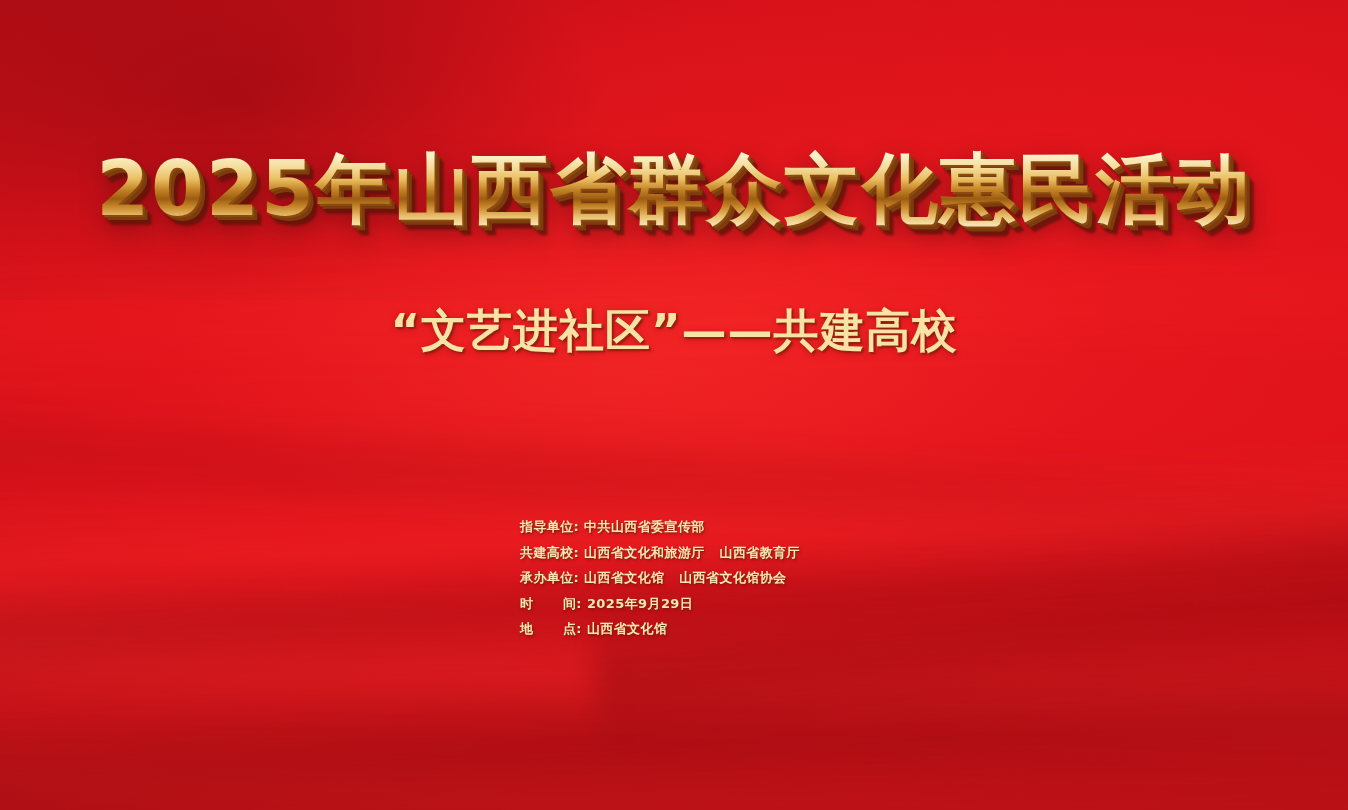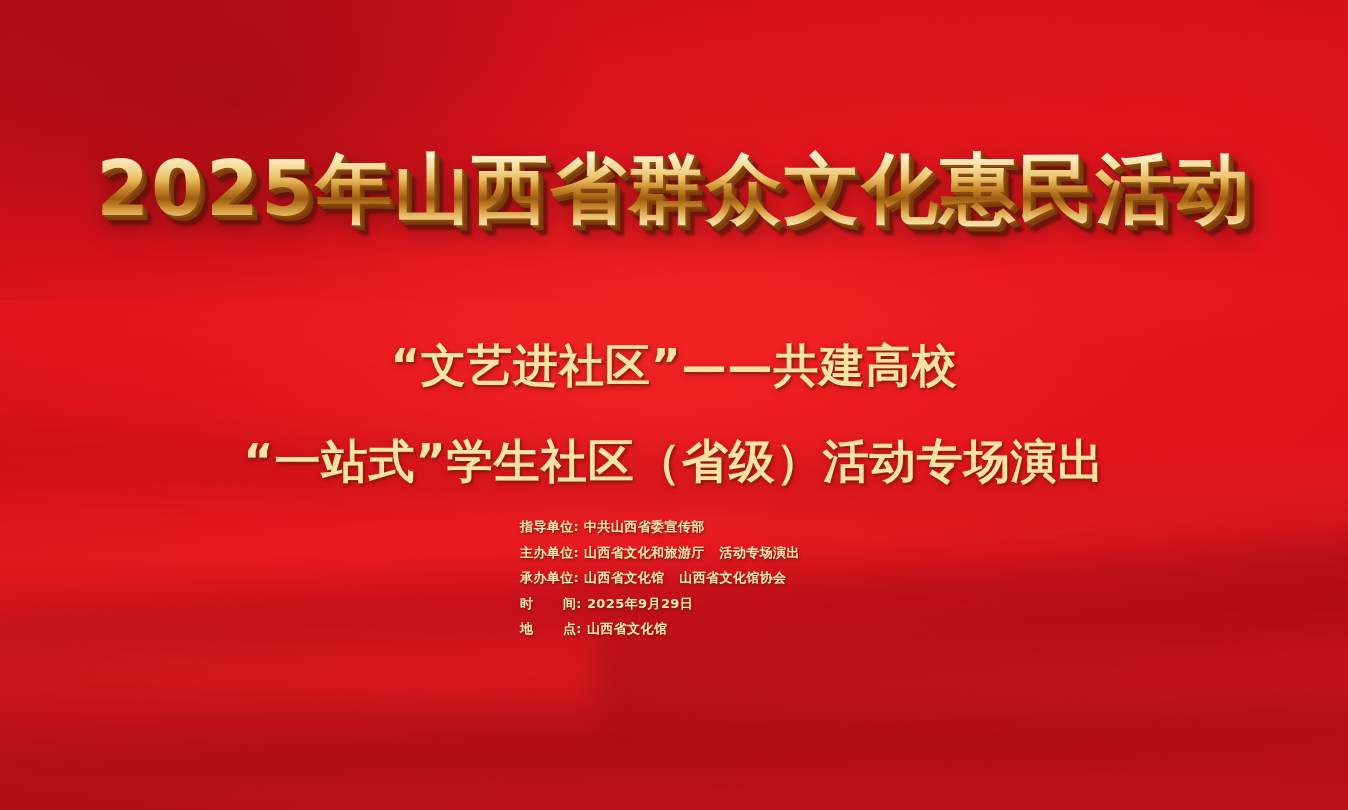--- a/index.html
+++ b/index.html
@@ -167,21 +167,20 @@
   }
   .sub-line {
     font-family: "DejaVu Sans", "Liberation Sans", sans-serif;
     font-weight: 700;
     color: #f8e2a4;
     white-space: nowrap;
     text-shadow:
       1px 1px 0 rgba(140,45,10,.85),
       2px 2px 2px rgba(110,16,12,.55),
       0 2px 7px rgba(100,8,10,.35);
-    margin-top: 35px;
   }
   .sub-line-1 { font-size: 45px; line-height: 58px; letter-spacing: 1px; }
   .sub-line-2 { font-size: 46px; line-height: 62px; letter-spacing: 1px; }
 
   
   .credits {
     position: absolute;
     left: 520px;
     top: 514px;
     text-align: left;
@@ -220,25 +219,24 @@
   <div class="bg-bottom-vig"></div>
 
   <div class="content">
 
     <div class="title-wrap">
       <div class="main-title">2025年山西省群众文化惠民活动</div>
     </div>
 
     <div class="subtitle-wrap">
       <div class="sub-line sub-line-1">“文艺进社区”——共建高校</div>
-      <div class="sub-line sub-line-2">“一站式”学生社区（省级）活动专场演出</div>
     </div>
 
     <div class="credits">
       <div class="credit-row">指导单位: 中共山西省委宣传部</div>
-      <div class="credit-row">主办单位: 山西省文化和旅游厅   活动专场演出</div>
+      <div class="credit-row">共建高校: 山西省文化和旅游厅   山西省教育厅</div>
       <div class="credit-row">承办单位: 山西省文化馆   山西省文化馆协会</div>
       <div class="credit-row">时      间: 2025年9月29日</div>
       <div class="credit-row">地      点: 山西省文化馆</div>
     </div>
 
   </div>
 </div>
 
 </body></html>

